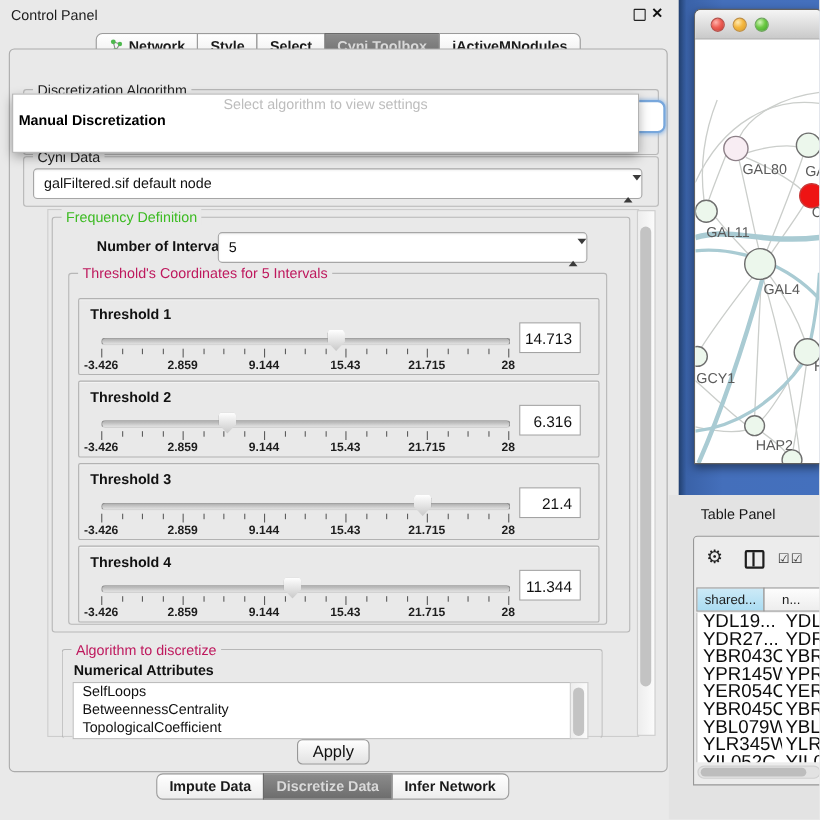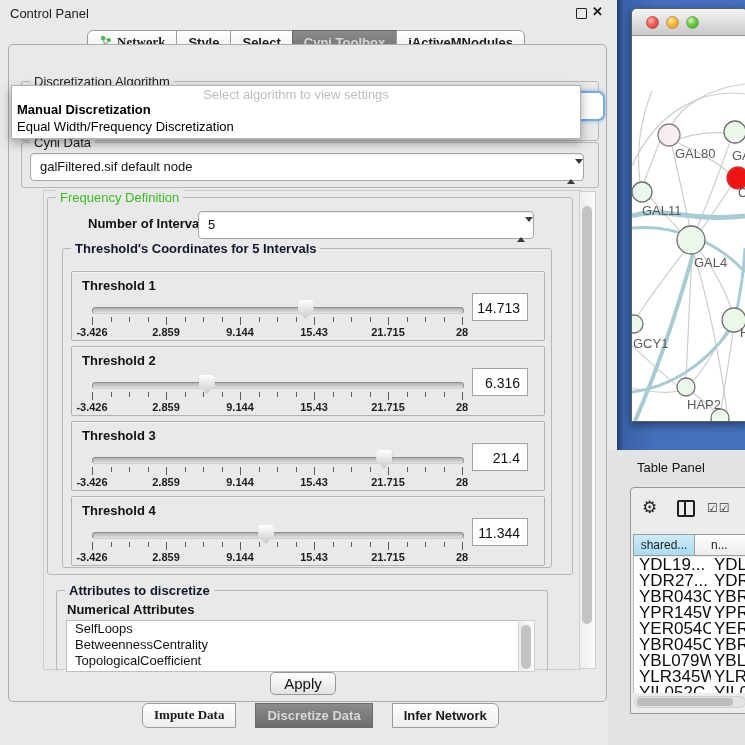--- a/index.html
+++ b/index.html
@@ -10,32 +10,32 @@
 
   
   #cp-titlebar{left:0;top:0;width:617px;height:28px;}
   #cp-title{left:10px;top:6px;font-size:13px;color:#1c1c1c;}
   #float-icon{left:576px;top:8px;width:9px;height:9px;border:1.5px solid #222;border-radius:1px;}
   #close-icon{left:592px;top:4px;font-size:13px;font-weight:bold;color:#111;}
 
   .tabbar{display:flex;}
   .tab{border:1px solid #9b9b9b;margin-left:-1px;padding:3px 11px 4px;background:linear-gradient(#ffffff,#ededed);
        font-size:13px;font-weight:bold;color:#1a1a1a;white-space:nowrap;display:flex;align-items:center;gap:5px;}
-  .tab:first-child{border-radius:6px 0 0 6px;font-family:Liberation Serif, serif;}
+  .tab:first-child{border-radius:6px 0 0 6px;}
   .tab:last-child{border-radius:0 6px 6px 0;}
   .tab.selected{background:linear-gradient(#8b8b8b,#6d6d6d);color:#d9d9d9;border-color:#6a6a6a;}
   #top-tabs{left:88px;top:30px;}
-  #bottom-tabs{left:143px;top:703px;gap:20px;}
+  #bottom-tabs{left:143px;top:703px;}
 
   #container{left:8px;top:44px;width:597px;height:656px;border:1px solid #ababab;border-radius:5px;background:#e9e9e9;}
 
   .groupbox{position:absolute;border:1px solid #b7b7b7;border-radius:3px;}
   .group-title{position:absolute;top:-8px;left:8px;background:#e9e9e9;padding:0 4px;font-size:13px;color:#222;white-space:nowrap;}
   .group-title.green{color:#3cbb22;}
-  .group-title.blue{color:#0f172a;font-weight:bold;}
+  .group-title.blue{color:#be185d;}
 
   .combo{position:absolute;background:#fff;border:1px solid #a6a6a6;border-radius:4px;height:26px;
          font-size:13px;color:#111;line-height:25px;padding-left:9px;box-shadow:inset 0 1px 2px rgba(0,0,0,.07);}
   .stepper{position:absolute;right:8px;top:5px;width:8px;}
   .stepper .up{width:0;height:0;border-left:4px solid transparent;border-right:4px solid transparent;border-bottom:5px solid #3a3a3a;margin-bottom:3px;}
   .stepper .dn{width:0;height:0;border-left:4px solid transparent;border-right:4px solid transparent;border-top:5px solid #3a3a3a;}
 
   
   #algo-popup{left:2px;top:40px;width:568px;height:52px;background:#fff;border:1px solid #b2b2b2;
               box-shadow:0 4px 10px rgba(0,0,0,.35);z-index:9;}
@@ -152,21 +152,20 @@
   <div class="abs" id="container">
 
     <div class="groupbox" style="left:12px;top:36px;width:576px;height:58px;">
       <span class="group-title">Discretization Algorithm</span>
     </div>
     <div class="abs" id="algo-combo-ring"></div>
 
     <div class="abs" id="algo-popup">
       <div class="hint">Select algorithm to view settings</div>
       <div class="opt1">Manual Discretization</div>
-      <div class="opt2">Equal Width/Frequency Discretization</div>
     </div>
 
     <div class="groupbox" style="left:12px;top:97px;width:576px;height:44px;">
       <span class="group-title">Cyni Data</span>
       <div class="combo" style="left:8px;top:10px;width:543px;">
         <span>galFiltered.sif default node</span>
         <span class="stepper"><span class="up"></span><span class="dn"></span></span>
       </div>
     </div>
 
@@ -333,21 +332,21 @@
                 <span style="left: 80%;">21.715</span>
                 <span style="left: 100%;">28</span>
               </div>
       <div class="t-value">11.344</div>
     </div>
           </div>
       </div>
     </div>
 
     <div class="groupbox" style="left:47px;top:545px;width:490px;height:80px;border-bottom:none;">
-      <span class="group-title blue">Attributes to discretize</span>
+      <span class="group-title blue">Algorithm to discretize</span>
       <span class="abs lbl13 bold" style="left:10px;top:11px;">Numerical Attributes</span>
       <div id="attr-list">
           <div class="attr-row">SelfLoops</div>
           <div class="attr-row">BetweennessCentrality</div>
           <div class="attr-row">TopologicalCoefficient</div>
         </div>
       <div class="vscroll" style="left:461px;top:29px;width:15px;height:50px;">
         <div class="vthumb" style="top:4px;height:44px;"></div>
       </div>
     </div>

